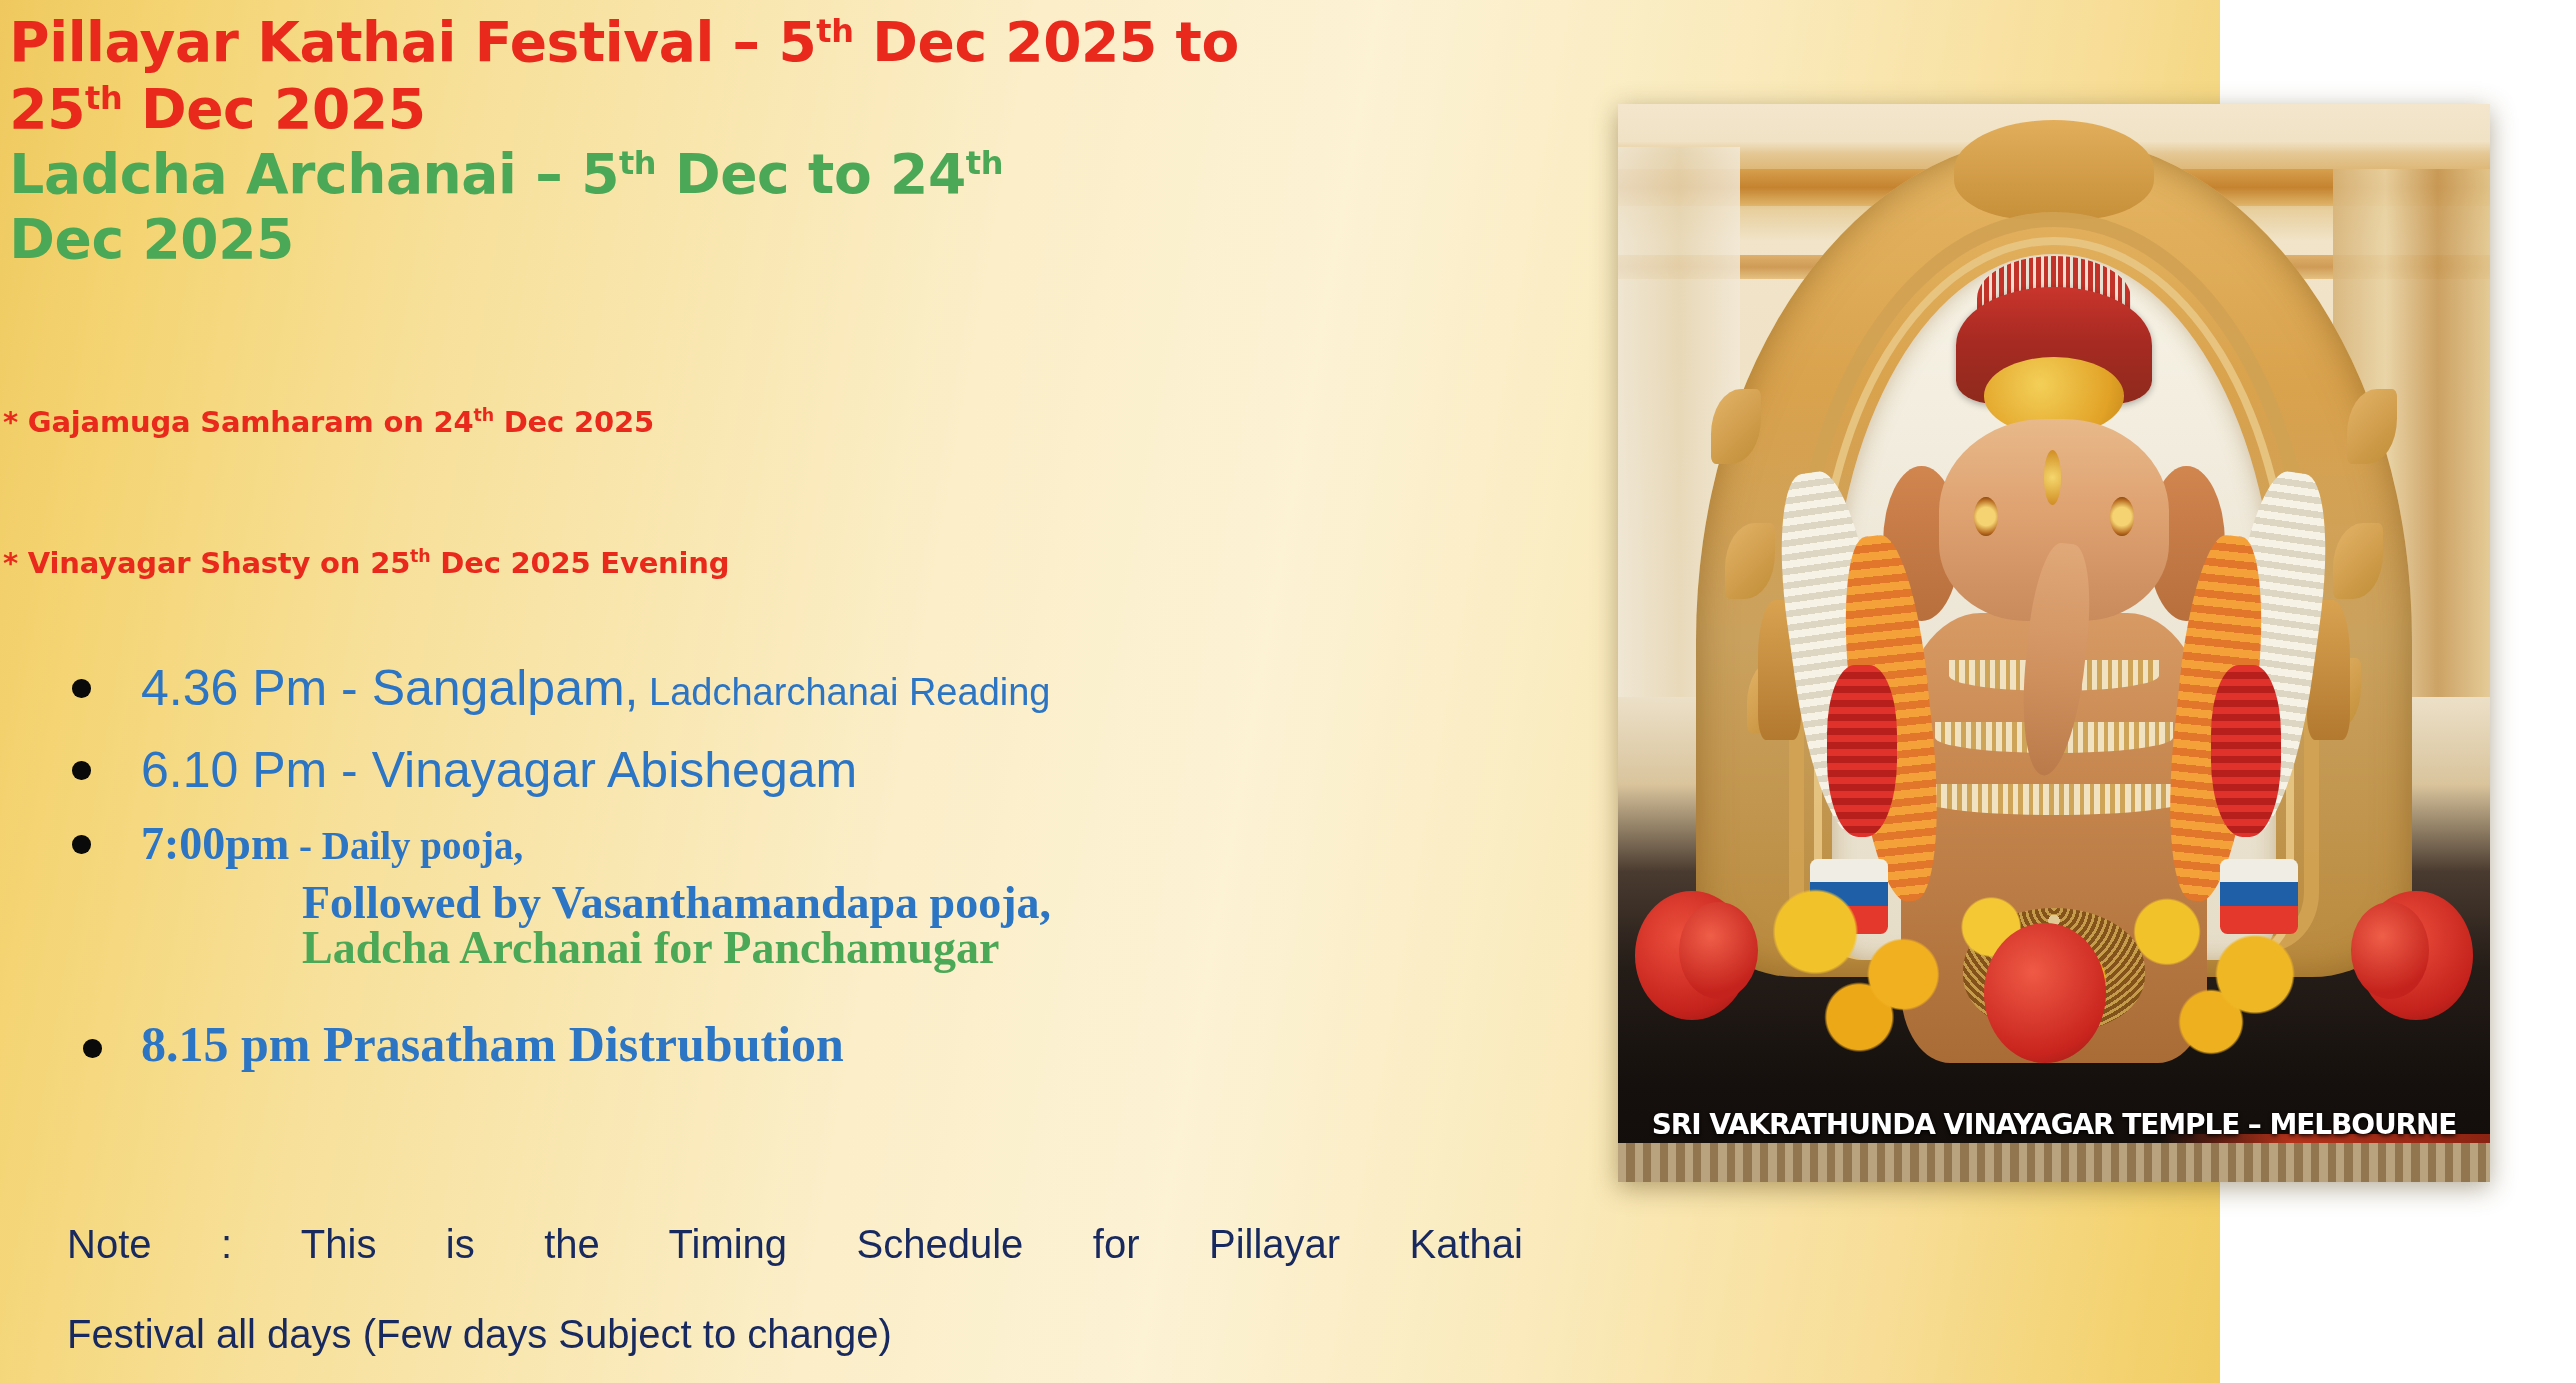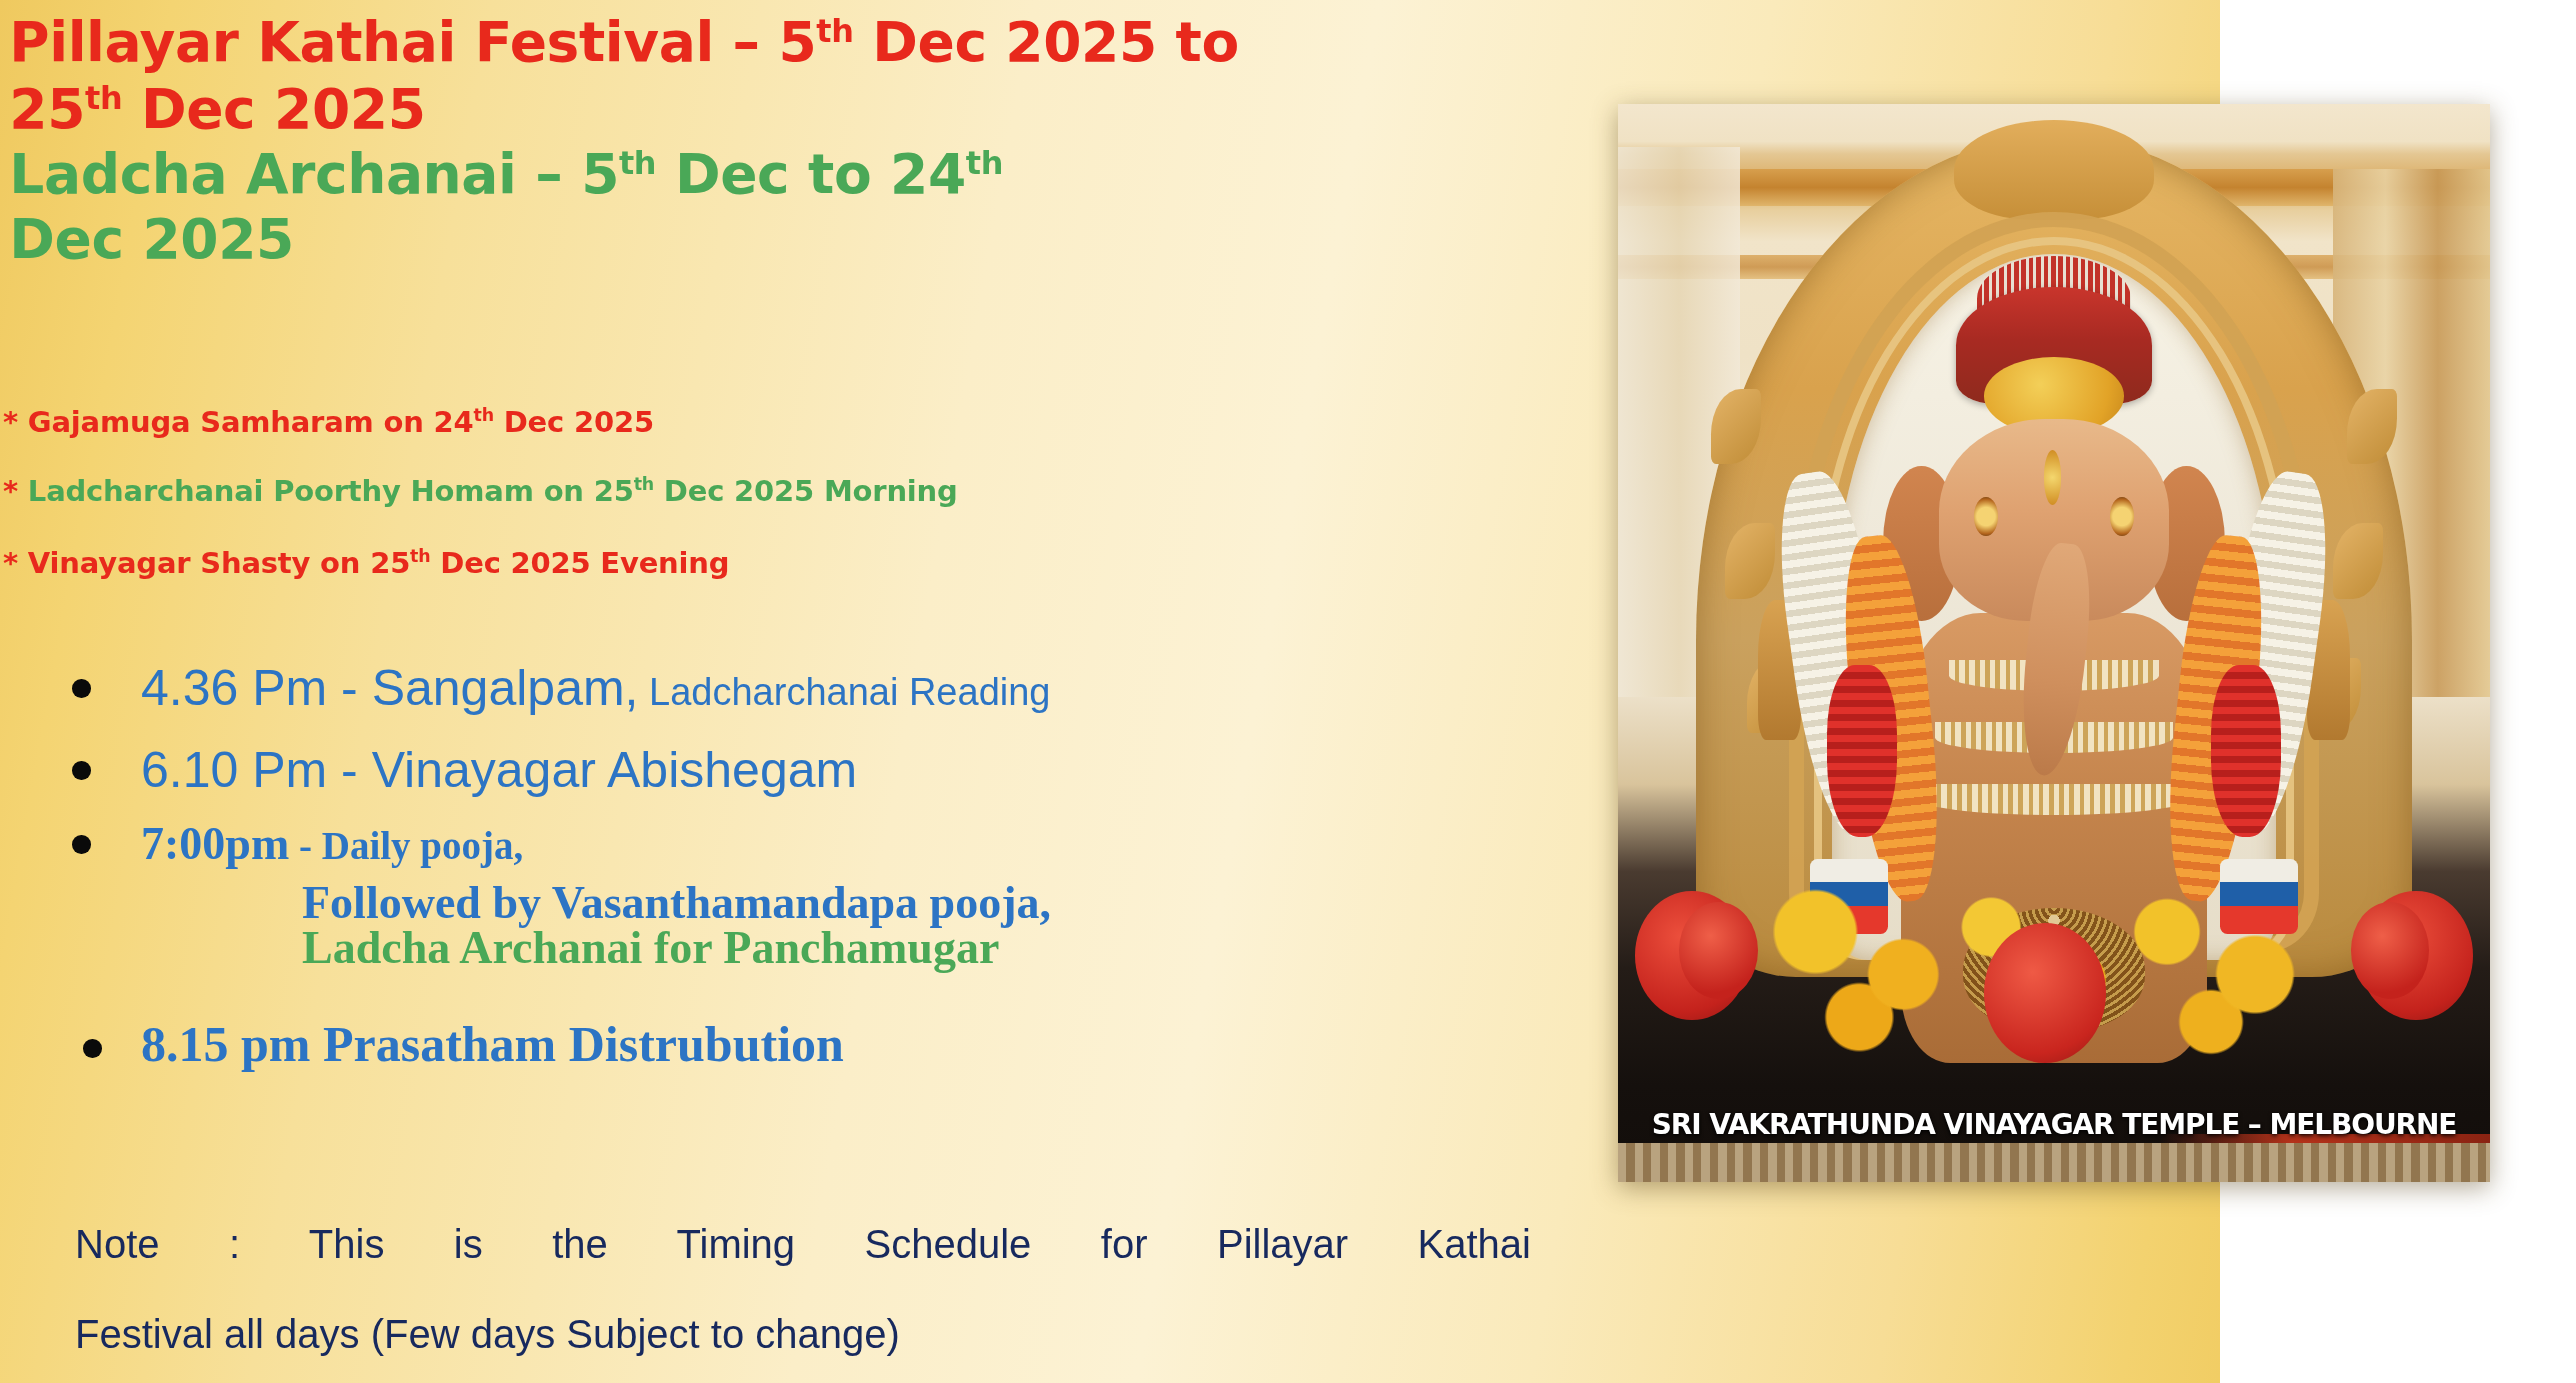--- a/index.html
+++ b/index.html
@@ -164,21 +164,20 @@
   #note {
     position: absolute;
     left: 67px;
     top: 1199px;
     width: 1456px;
     font-family: "Liberation Sans", sans-serif;
     font-size: 40px;
     line-height: 90px;
     color: #17295e;
     text-align: justify;
-    margin-left: 8px;
   }
   #note .just-line {
     display: block;
     text-align: justify;
     text-align-last: justify;
   }
   #note .last-line {
     display: block;
     text-align: left;
     text-align-last: left;
@@ -562,21 +561,20 @@
     <div class="hdr red" id="line-1"><span>Pillayar Kathai Festival  –  5</span><sup>th</sup><span> Dec 2025 to</span></div>
 
     <div class="hdr red" id="line-2"><span>25</span><sup>th</sup><span> Dec 2025</span></div>
 
     <div class="hdr green" id="line-3"><span>Ladcha Archanai – 5</span><sup>th</sup><span> Dec to 24</span><sup>th</sup></div>
 
     <div class="hdr green" id="line-4"><span>Dec  2025</span></div>
 
     <div class="star-line red" id="star-1"><span class="star">*</span><span> Gajamuga Samharam on 24</span><sup>th</sup><span> Dec 2025</span></div>
 
-    <div class="star-line green" id="star-2"><span class="star">*</span><span> Ladcharchanai Poorthy Homam on 25</span><sup>th</sup><span> Dec 2025 Morning</span></div>
 
     <div class="star-line red" id="star-3"><span class="star">*</span><span> Vinayagar Shasty on 25</span><sup>th</sup><span> Dec  2025 Evening</span></div>
 
     <div id="sched">
 
       <div class="sched-row sans-row">
         <span class="bullet-dot"></span>
         <span class="sched-text"><span>4.36 Pm - Sangalpam,</span><span class="sub"> Ladcharchanai Reading</span></span>
       </div>
 

